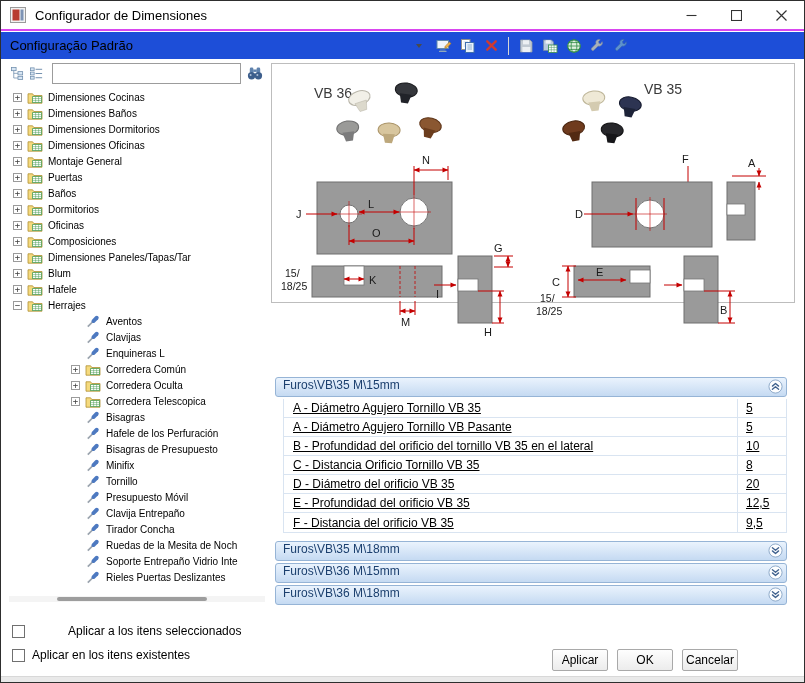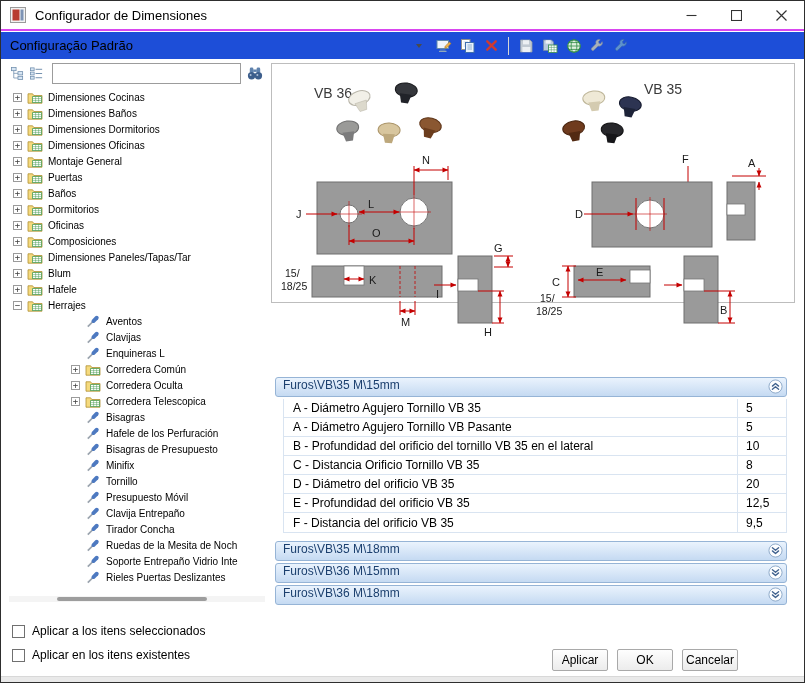--- a/index.html
+++ b/index.html
@@ -29,39 +29,39 @@
   .tree-row.lvl1{padding-left:62px;}
   .expander{flex:none;width:9px;height:9px;border:1px solid #9b9b9b;background:#fff;color:#404040;font-size:9px;line-height:7px;text-align:center;margin-right:5px;font-family:"DejaVu Sans Mono",monospace;}
   .expander.none{visibility:hidden;}
   .ticon{flex:none;width:16px;height:15px;margin-right:5px;display:inline-flex;align-items:center;}
   .tlabel{font-size:10px;text-align:center;}
   .hscroll{position:absolute;top:595px;left:8px;width:256px;height:6px;background:#f4f4f4;}
   .hscroll-thumb{position:absolute;left:48px;top:1px;width:150px;height:4px;background:#9d9d9d;border-radius:2px;}
 
   .checkbox-row{position:absolute;left:11px;display:flex;align-items:center;height:16px;cursor:default;}
   .checkbox-row .box{width:13px;height:13px;border:1px solid #707070;background:#fff;margin-right:7px;flex:none;}
-  .checkbox-row.first{top:622px;}
+  .checkbox-row.first{top:622px;gap:36px;}
   .checkbox-row.second{top:646px;}
 
   .diagram{position:absolute;top:62px;left:270px;width:524px;height:240px;border:1px solid #bdbdbd;background:#fff;}
   .panel{fill:#9a9a9a;stroke:#6e6e6e;stroke-width:1;}
   .hole{fill:#fff;stroke:#757575;stroke-width:1;}
   .hole-rect{fill:#fff;stroke:#757575;stroke-width:0.8;}
   .dim{stroke:#c40000;stroke-width:1;fill:none;}
   .dimdash{stroke:#c40000;stroke-width:0.8;stroke-dasharray:3 2;fill:none;}
   .ch{stroke:#c40000;stroke-width:0.6;fill:none;}
   .dtitle{font-size:14px;fill:#3a3a3a;}
   .dletter{font-size:11px;fill:#1a1a1a;}
   .dsmall{font-size:10.5px;fill:#1a1a1a;}
 
   .sections{position:absolute;top:376px;left:274px;width:512px;}
   .sec-header{height:20px;display:flex;align-items:flex-start;padding:0 3px 0 7px;margin-bottom:2px;border:1px solid #96b4d6;border-radius:3px;background:linear-gradient(#eaf3fd,#c5daf2);color:#1b3f6e;font-size:12px;}
   .sec-title{flex:1;}
   .sec-toggle{width:16px;height:16px;display:flex;align-items:center;justify-content:center;}
-  .sec-body{margin:0 0 8px 8px;border:1px solid #d9e4f1;border-top:none;}
+  .sec-body{margin:0 0 8px 8px;border:1px solid #d9e4f1;border-top:none;text-decoration:underline;}
   .prop-row{display:flex;align-items:center;height:19px;border-bottom:1px solid #d9e4f1;background:#fff;}
   .prop-row:last-child{border-bottom:none;}
   .prop-label{flex:1;padding-left:9px;font-size:12px;white-space:nowrap;overflow:hidden;}
   .prop-value{width:49px;align-self:stretch;display:flex;align-items:center;border-left:1px solid #d9e4f1;padding-left:8px;font-size:12px;}
 
   .dlg-buttons{position:absolute;top:648px;left:551px;display:flex;}
   .dlg-btn{width:56px;height:22px;margin-right:9px;background:linear-gradient(#fefefe,#ececec);border:1px solid #a9a9a9;border-radius:2px;font-size:12px;font-family:inherit;}
   .dlg-btn:last-child{margin-right:0;}
   .bottom-strip{position:absolute;left:0;right:0;bottom:0;height:6px;background:#e9e9e9;border-top:1px solid #d8d8d8;}
 </style>

